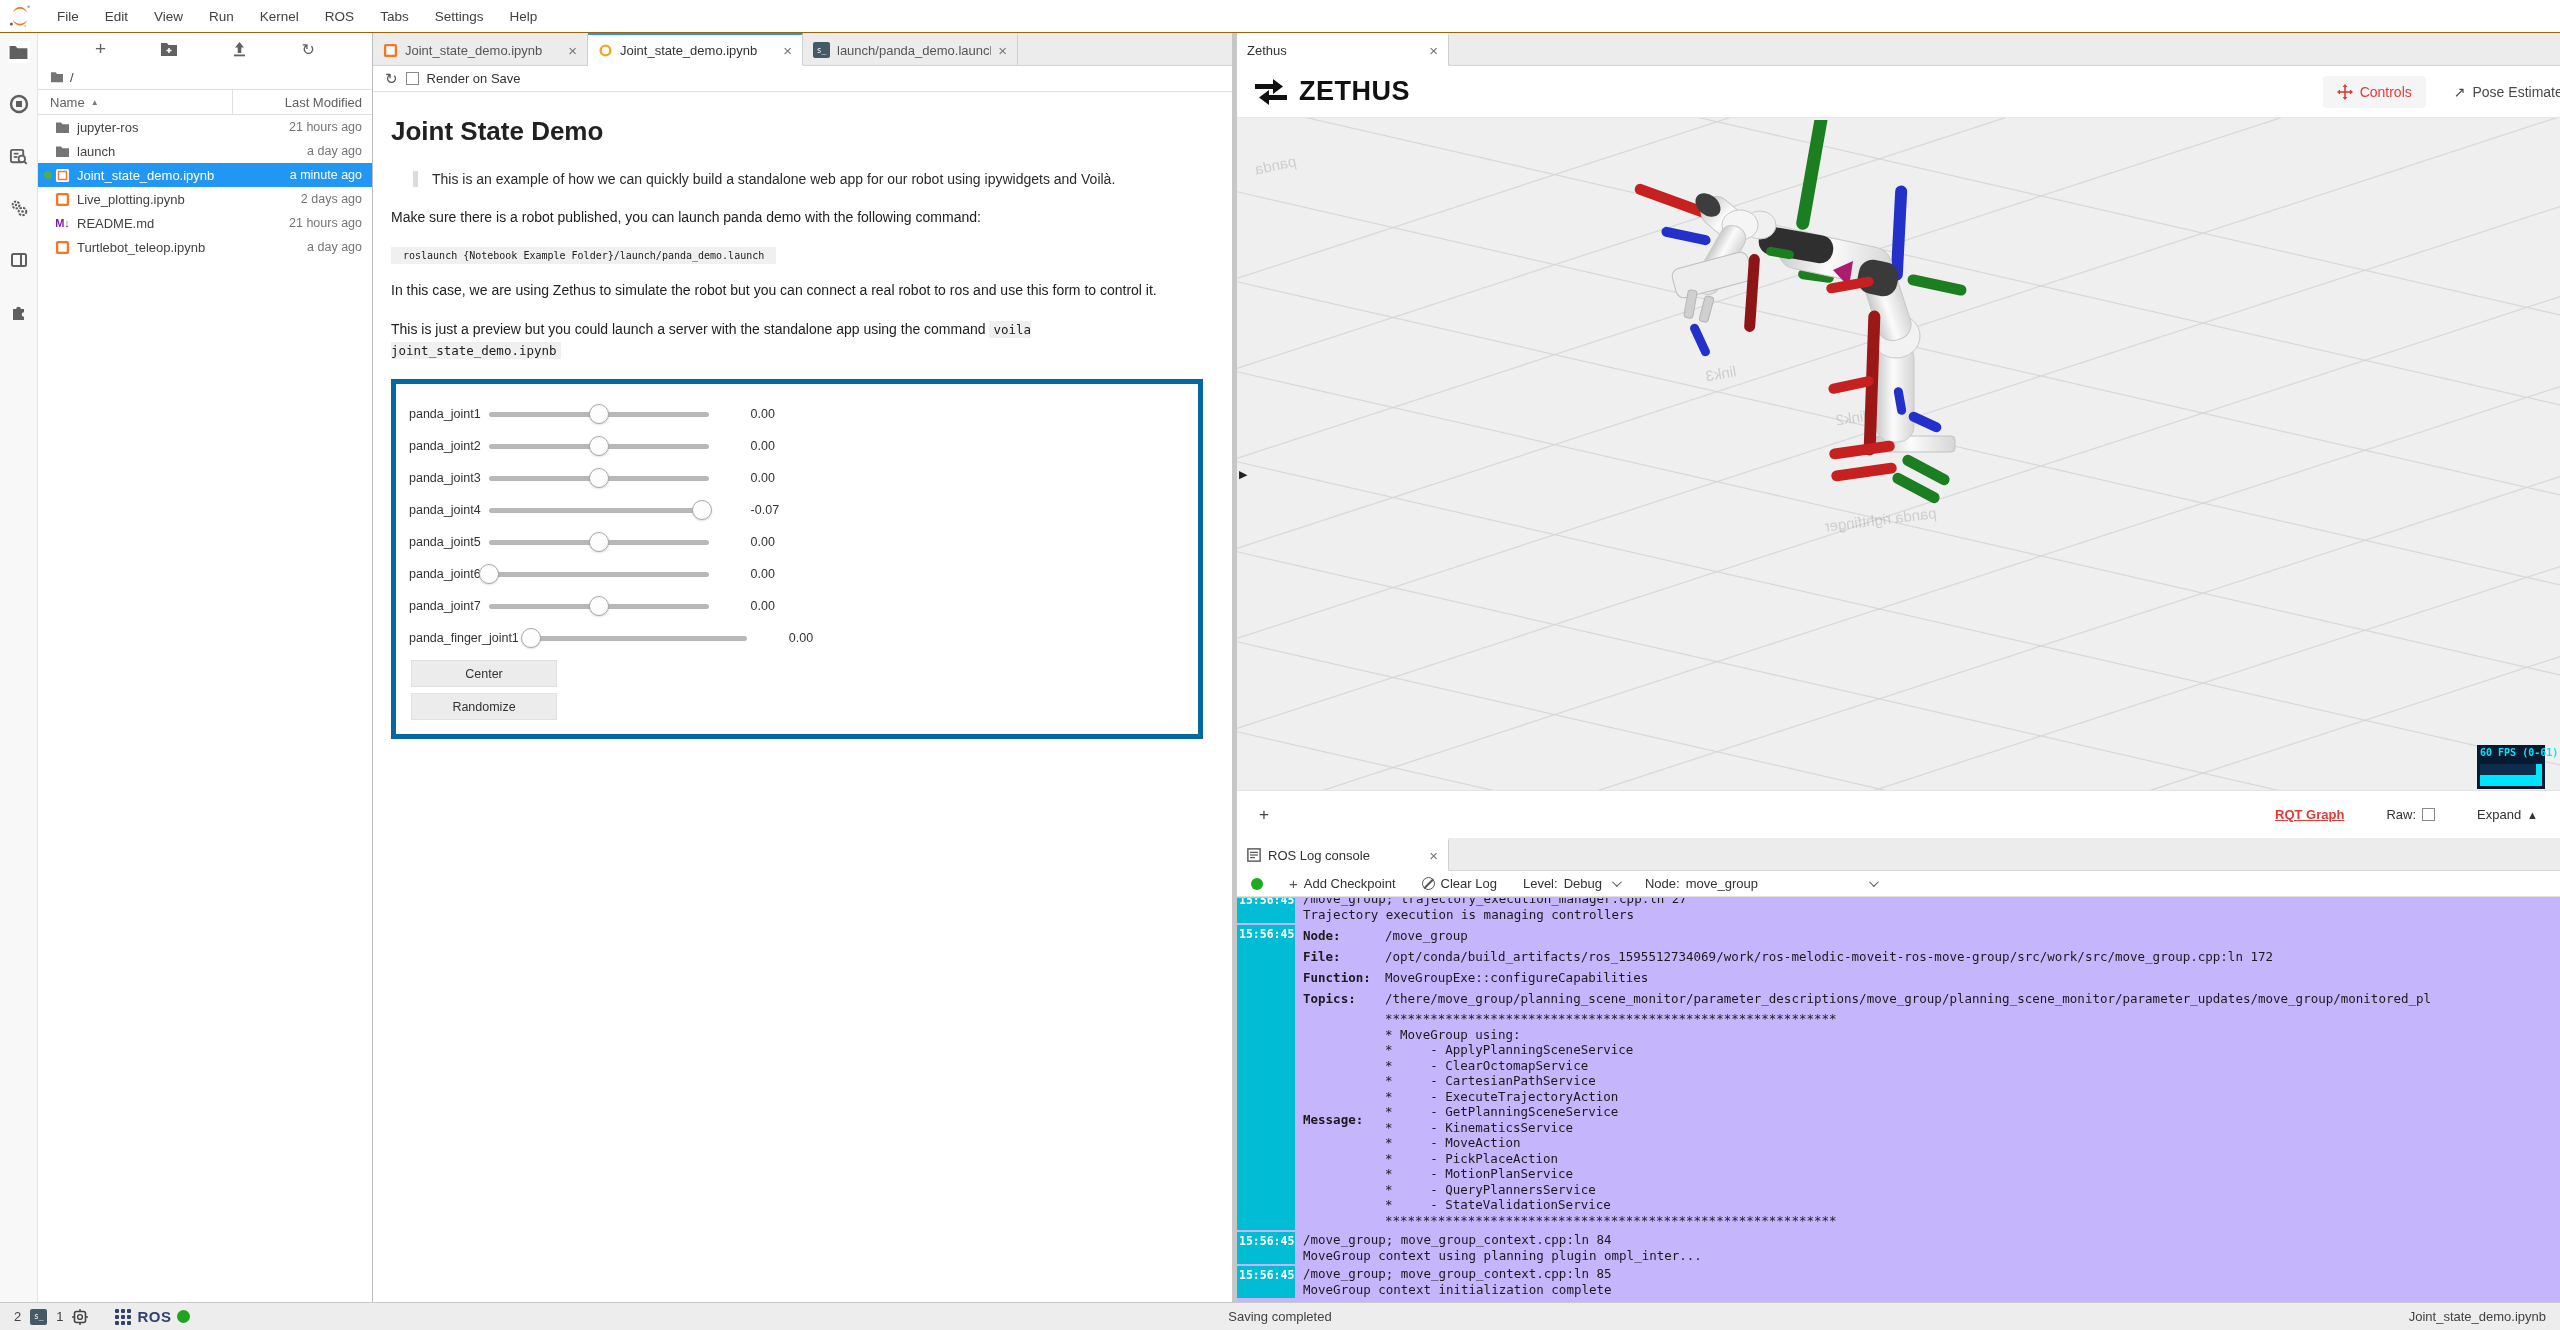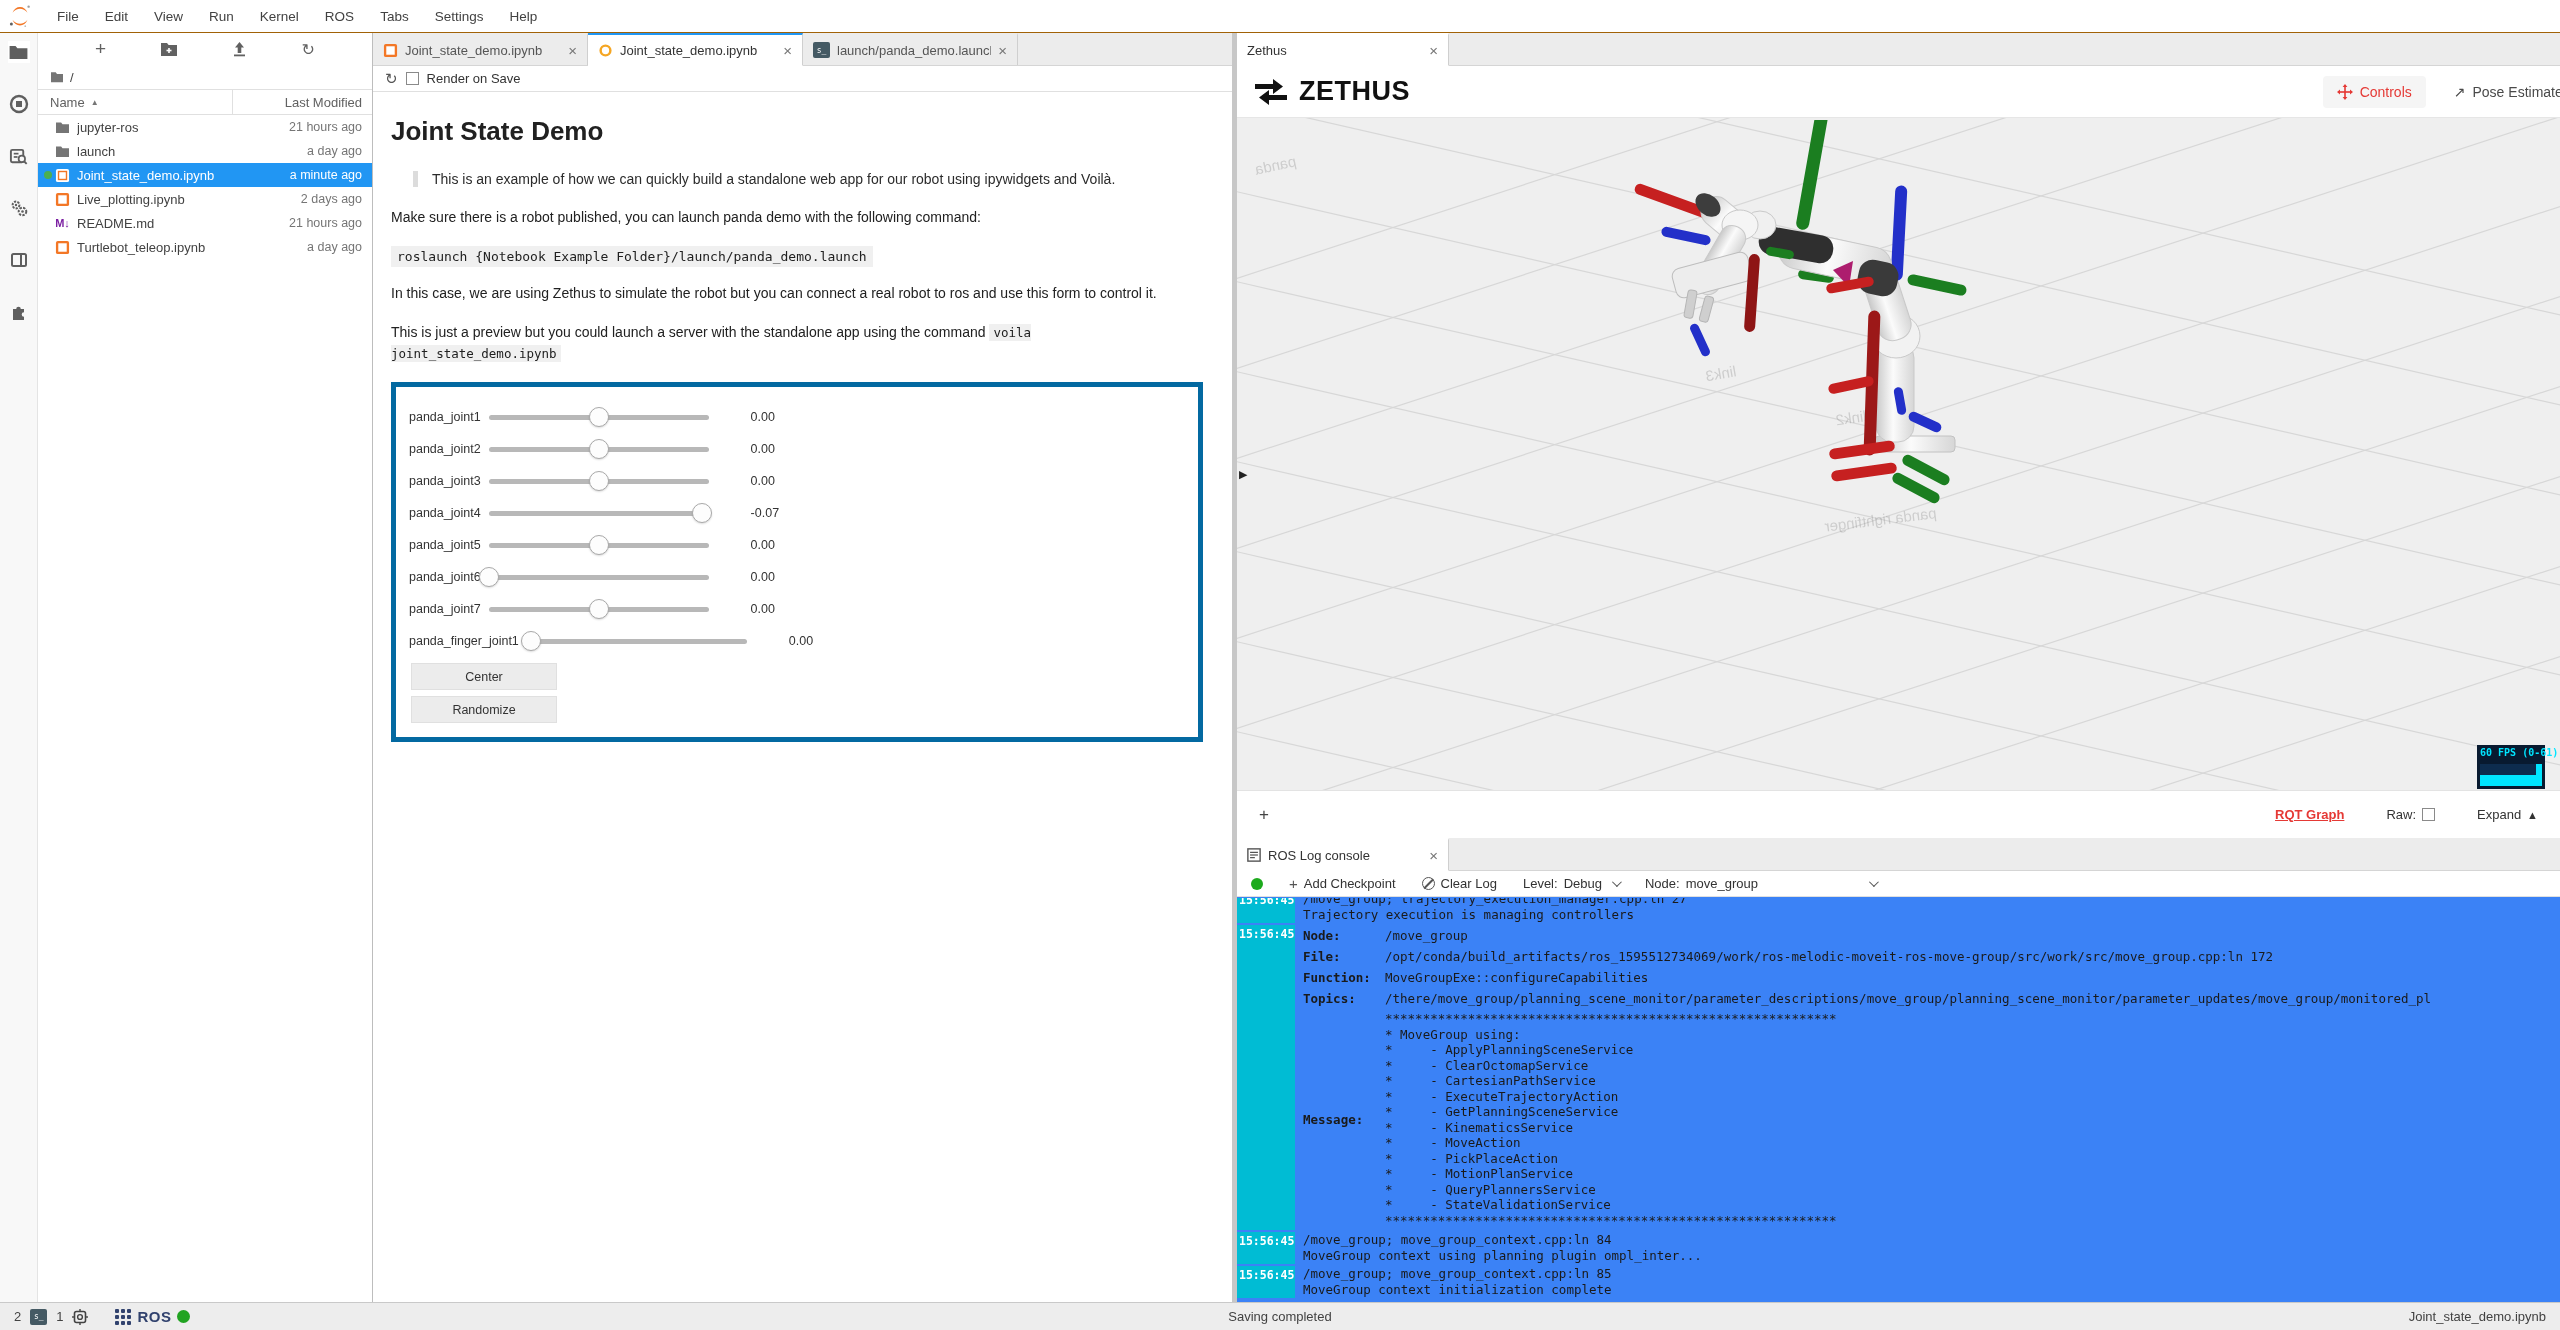--- a/index.html
+++ b/index.html
@@ -39,21 +39,21 @@
   .tab .tlabel { flex:1; white-space:nowrap; overflow:hidden; }
   .tab .tclose { color:#777; font-size:15px; }
   .tab.active { background:#fff; border-top:2px solid #2196f3; color:#333; border-bottom:1px solid #fff; margin-bottom:-1px; }
   .nb-toolbar { height:26px; border-bottom:1px solid #e0e0e0; display:flex; align-items:center; padding-left:12px; gap:8px; font-size:13px; color:#333; }
   .refresh-glyph { font-size:15px; color:#555; }
   .cb { width:13px; height:13px; border:1px solid #8a8a8a; background:#fff; display:inline-block; }
   .nb-content { padding:20px 18px; font-size:14px; color:#212121; }
   .nb-content h1 { font-size:26px; font-weight:bold; margin:4px 0 24px 0; }
   .bq { border-left:5px solid #dcdcdc; padding-left:14px; margin:0 0 20px 22px; color:#2b2b2b; }
   .para { margin-bottom:18px; max-width:810px; line-height:1.5; }
-  .codeline { display:inline-block; background:#f0f0f0; font-family:"DejaVu Sans Mono",monospace; font-size:13px; padding:3px 6px; margin:0 0 16px 0; }
+  .codeline { display:inline-block; background:#f0f0f0; font-family:"DejaVu Sans Mono",monospace; font-size:10px; padding:3px 12px; margin:0 0 16px 0; }
   .icode { background:#f0f0f0; font-family:"DejaVu Sans Mono",monospace; font-size:12.5px; padding:1px 4px; }
 
   
   .widgetbox { width:812px; border:5px solid #0369a1; margin-top:12px; padding:14px 0 14px 13px; }
   .srow { height:32px; display:flex; align-items:center; }
   .slabel { font-size:12.5px; color:#333; margin-right:8px; min-width:68px; white-space:nowrap; }
   .slabel.wide { min-width:0;text-align:right; }
   .track { position:relative; width:220px; height:5px; background:#b8b8b8; border-radius:3px; }
   .handle { position:absolute; top:-8px; width:20px; height:20px; background:#fdfdfd; border:1px solid #a9a9a9; border-radius:50%; box-shadow:0 1px 2px rgba(0,0,0,.15); }
   .sval { font-size:12.5px; color:#333; margin-left:42px; }
@@ -79,21 +79,21 @@
   .fpsbox .fpsbar2 { position:absolute; right:0; bottom:0; width:6px; height:22px; background:#00e5ff; }
   .z-scroll { position:absolute; right:0; top:33px; width:12px; height:724px; background:#f1f1f1; }
   .z-thumb { position:absolute; left:1px; top:34px; width:10px; height:86px; background:#a6a6a6; border-radius:5px; }
   .z-bottom { position:absolute; left:0; top:757px; width:1323px; height:48px; background:#fff; border-top:1px solid #e3e3e3; display:flex; align-items:center; padding:0 22px; font-size:13px; color:#333; }
   .z-plus { font-size:17px; color:#444; }
   .z-right { margin-left:auto; display:flex; align-items:center; gap:42px;padding-left:19px; }
   .rqt { color:#e53935; text-decoration:underline; font-weight:bold; }
   .rawwrap, .expandwrap { display:flex; align-items:center; gap:6px; }
 
   
-  #rosconsole { position:absolute; left:1237px; top:838px; width:1323px; bottom:28px; background:#3b82f6; }
+  #rosconsole { position:absolute; left:1237px; top:838px; width:1323px; bottom:28px; background:#c4b5fd; }
   #rosconsole .tabbar .tab { width:212px; }
   .rc-toolbar { height:26px; background:#fff; border-bottom:1px solid #e0e0e0; display:flex; align-items:center; padding-left:14px; gap:26px; font-size:13px; color:#333; }
   .statusdot { width:12px; height:12px; border-radius:50%; background:#1daa1d; }
   .rc-item { display:flex; align-items:center; gap:6px; }
   .chev { width:7px; height:7px; border-right:1.5px solid #555; border-bottom:1.5px solid #555; transform:rotate(45deg) translateY(-2px); display:inline-block; margin-left:10px; }
   .rc-select { display:flex; align-items:center; }
   .rc-select.node { width:190px; justify-content:space-between; }
   .clearlog-icon { width:13px; height:13px; border:1.5px solid #555; border-radius:50%; position:relative; display:inline-block; }
   .clearlog-icon::after { content:""; position:absolute; left:-1px; top:4.5px; width:13px; height:1.5px; background:#555; transform:rotate(-45deg); }
   .logarea { position:absolute; left:0; top:60px; right:0; bottom:0; overflow:hidden; font-family:"DejaVu Sans Mono",monospace; }

